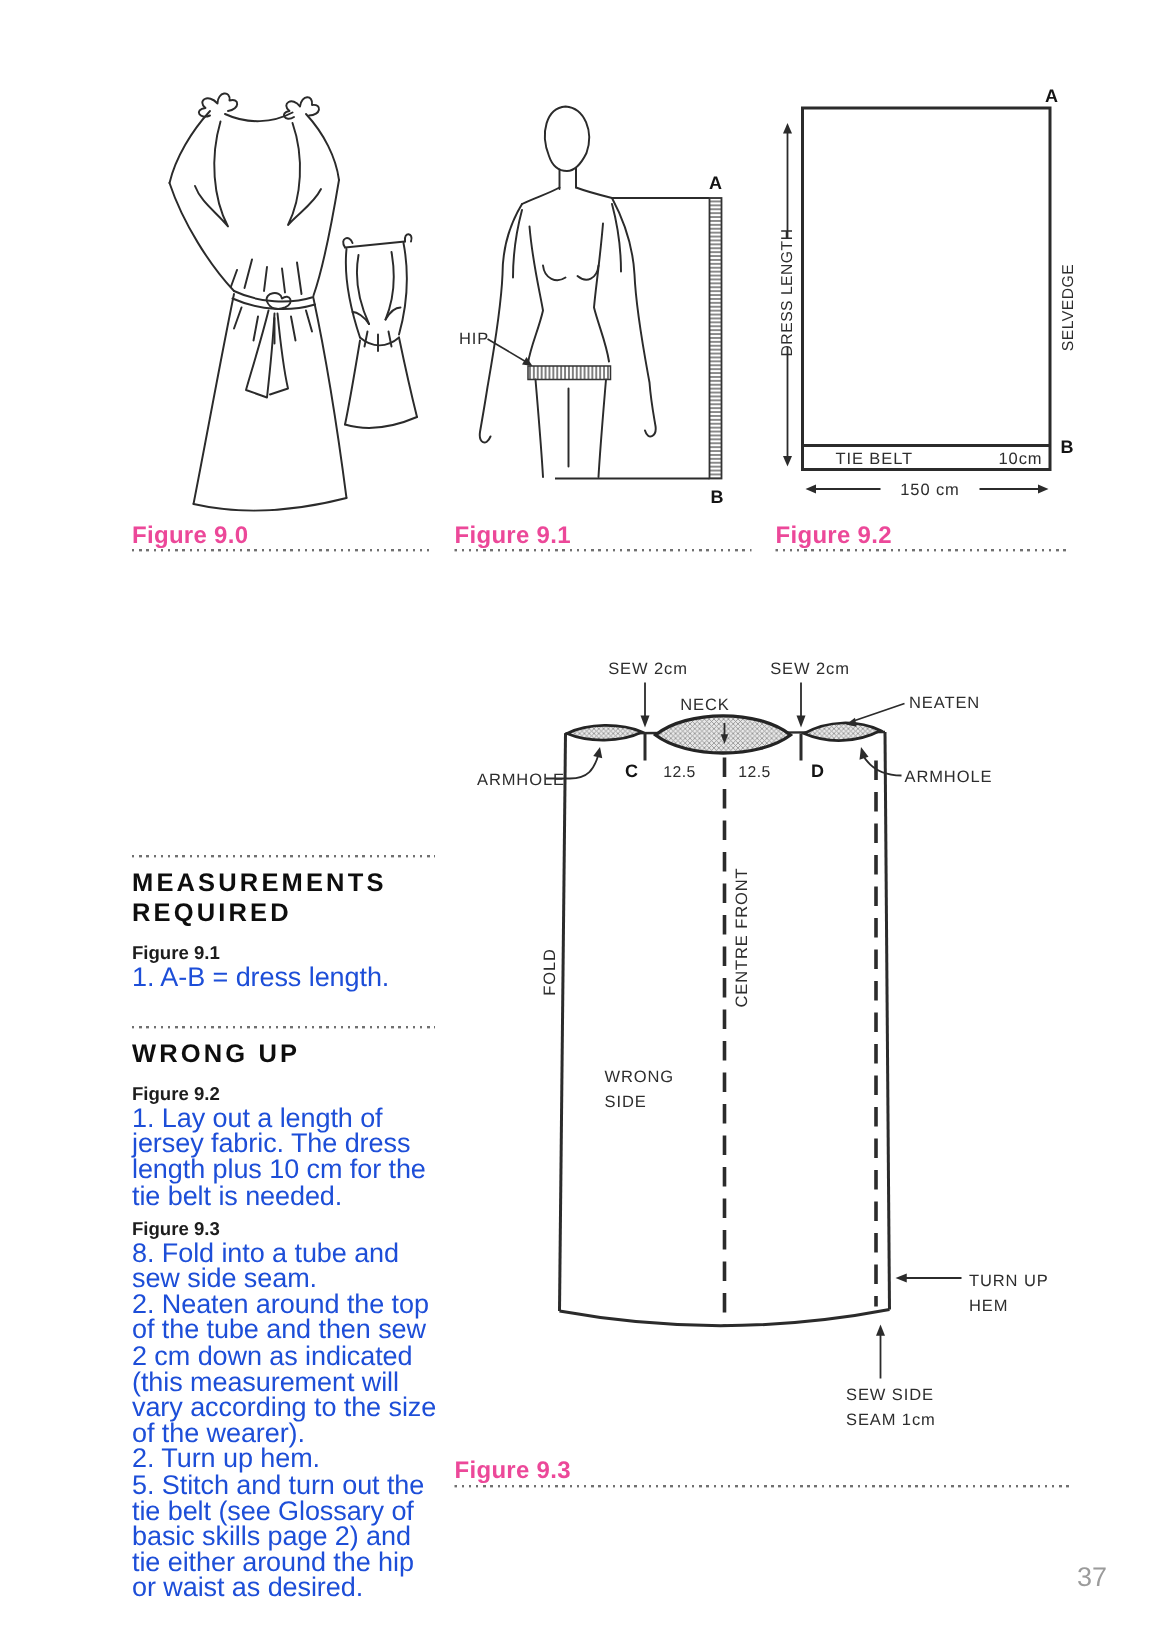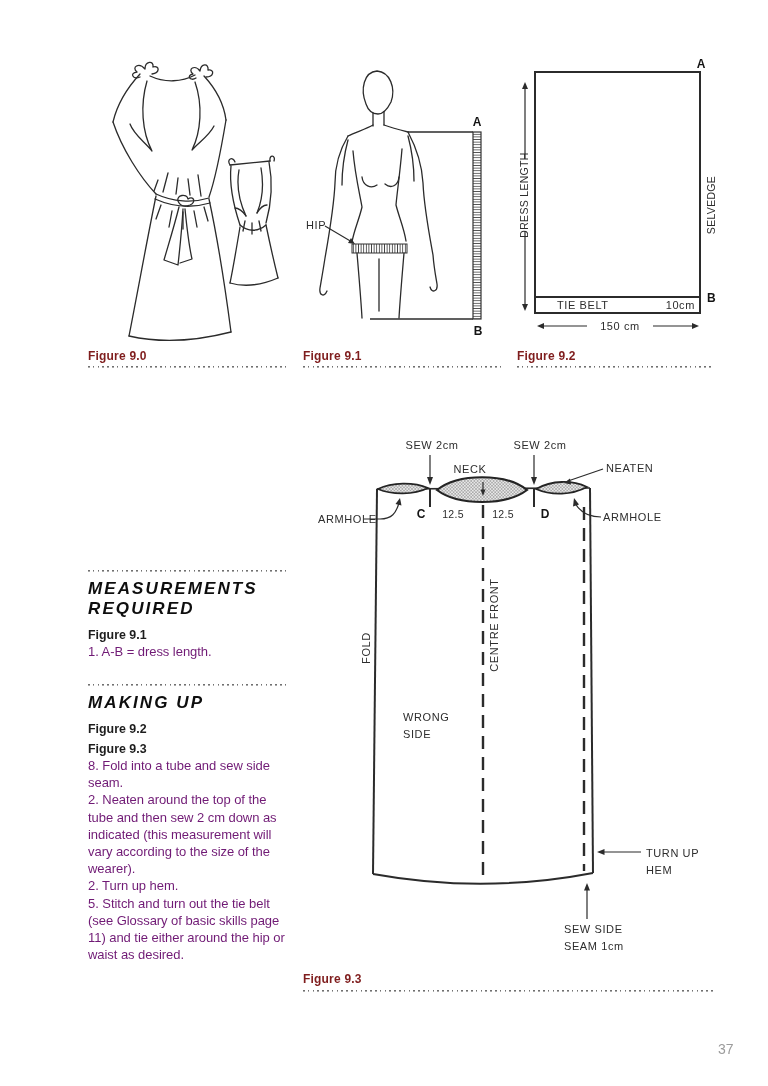--- a/index.html
+++ b/index.html
@@ -7,29 +7,28 @@
     position:relative;width:768px;height:1086px;background:#ffffff;
     margin:0 auto;overflow:hidden;
     font-family:"Liberation Sans",sans-serif;color:#3c3c3c;
   }
   .abs{position:absolute;}
   .dotted{
     height:2px;
     background-image:repeating-linear-gradient(to right,#707070 0 1.6px,transparent 1.6px 4.8px);
     background-repeat:repeat-x;background-size:auto 1.6px;background-position:left bottom;
   }
-  .caption{font-size:12px;font-weight:bold;color:#7f1d1d;letter-spacing:.2px;}
+  .caption{font-size:16px;font-weight:bold;color:#ec4899;letter-spacing:.2px;}
   h2.head{
     margin:0;font-size:17px;line-height:20px;font-weight:bold;color:#0e0e0e;
     letter-spacing:2.1px;
-    font-style:italic;
   }
   .figlabel{margin:6px 0 1px 0;font-size:12.4px;font-weight:bold;color:#1d1d1d;}
-  .item{margin:0;font-size:13px;line-height:17.2px;color:#701a75;letter-spacing:-.05px;}
-  .pageno{font-size:14px;color:#9b9b9b;}
+  .item{margin:0;font-size:18px;line-height:17.2px;color:#1d4ed8;letter-spacing:-.05px;}
+  .pageno{font-size:18px;color:#9b9b9b;}
   svg{display:block;}
   svg text{font-family:"Liberation Sans",sans-serif;}
   .lbl{font-size:11px;fill:#2d2d2d;letter-spacing:.6px;}
   .lbl-s{font-size:10.5px;fill:#2d2d2d;letter-spacing:.3px;}
   .pt{font-size:12px;font-weight:bold;fill:#141414;}
   .ln{stroke:#2b2b2b;fill:none;}
   .sketch{stroke:#2b2b2b;stroke-width:1.3;fill:none;stroke-linecap:round;stroke-linejoin:round;}
   .ah{fill:#2b2b2b;stroke:none;}
 </style>
 </head>
@@ -139,28 +138,29 @@
   <div class="abs caption" style="left:517px;top:349px;">Figure 9.2</div>
   <div class="abs dotted" style="left:517px;top:366px;width:196px;"></div>
 
   <div class="abs dotted" style="left:88px;top:570px;width:202px;"></div>
   <h2 class="head abs" style="left:88px;top:579px;width:205px;">MEASUREMENTS REQUIRED</h2>
   <div class="abs" style="left:88px;top:628px;width:206px;">
     <p class="figlabel" style="margin-top:0;">Figure 9.1</p>
     <p class="item">1. A-B = dress length.</p>
   </div>
   <div class="abs dotted" style="left:88px;top:684px;width:202px;"></div>
-  <h2 class="head abs" style="left:88px;top:693px;width:205px;">MAKING UP</h2>
+  <h2 class="head abs" style="left:88px;top:693px;width:205px;">WRONG UP</h2>
   <div class="abs" style="left:88px;top:722px;width:207px;">
     <p class="figlabel" style="margin-top:0;">Figure 9.2</p>
+    <p class="item">1. Lay out a length of jersey fabric. The dress length plus 10 cm for the tie belt is needed.</p>
     <p class="figlabel">Figure 9.3</p>
     <p class="item">8. Fold into a tube and sew side seam.</p>
     <p class="item">2. Neaten around the top of the tube and then sew 2 cm down as indicated (this measurement will vary according to the size of the wearer).</p>
     <p class="item">2. Turn up hem.</p>
-    <p class="item">5. Stitch and turn out the tie belt (see Glossary of basic skills page 11) and tie either around the hip or waist as desired.</p>
+    <p class="item">5. Stitch and turn out the tie belt (see Glossary of basic skills page 2) and tie either around the hip or waist as desired.</p>
   </div>
 
   <svg class="abs" style="left:300px;top:425px;" width="468" height="545" viewBox="0 0 468 545">
     <defs>
       <pattern id="mesh" width="3.2" height="3.2" patternUnits="userSpaceOnUse">
         <rect width="3.2" height="3.2" fill="#e9e9e9"></rect>
         <path d="M0,0 L3.2,3.2 M3.2,0 L0,3.2" stroke="#8d8d8d" stroke-width="0.55"></path>
       </pattern>
     </defs>
 

